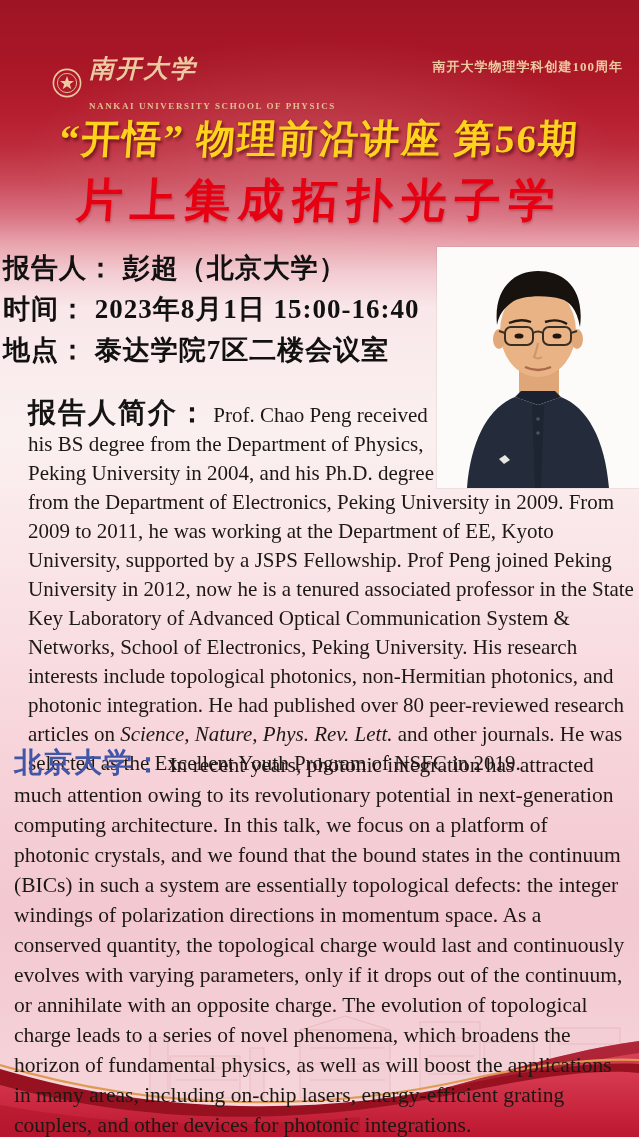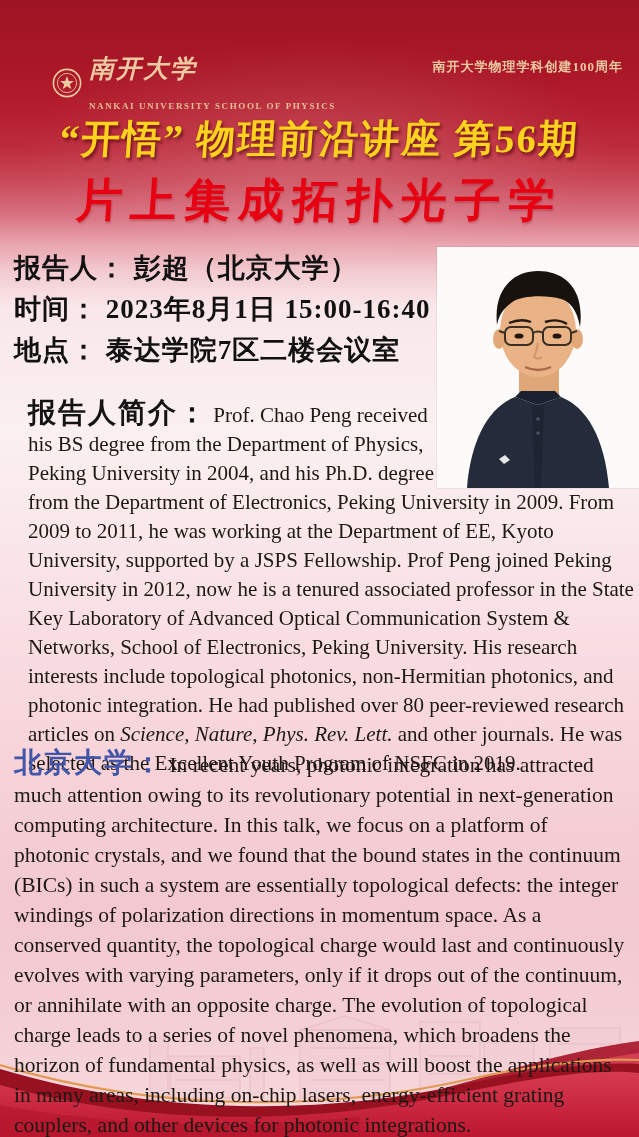--- a/index.html
+++ b/index.html
@@ -32,21 +32,21 @@
     white-space:nowrap;
   }
   .title2{
     position:absolute;left:0;top:170px;width:639px;text-align:center;z-index:5;
     font-size:46px;font-weight:bold;color:#e60012;letter-spacing:8px;
     transform:skewX(-4deg);
     text-shadow:1px 2px 2px rgba(140,20,30,0.30);
     white-space:nowrap;
   }
 
-  .details{position:absolute;left:14px;top:248px;z-index:5;}
+  .details{position:absolute;left:3px;top:248px;z-index:5;}
   .detail-line{
     font-size:27px;font-weight:bold;color:#111;line-height:41px;
     letter-spacing:1px;white-space:nowrap;
     font-family:"Liberation Serif", serif;
   }
 
   .photo{
     position:absolute;left:437px;top:247px;width:202px;height:241px;z-index:4;
     background:#fdfdfd;box-shadow:0 0 0 1px rgba(0,0,0,0.05);
   }

